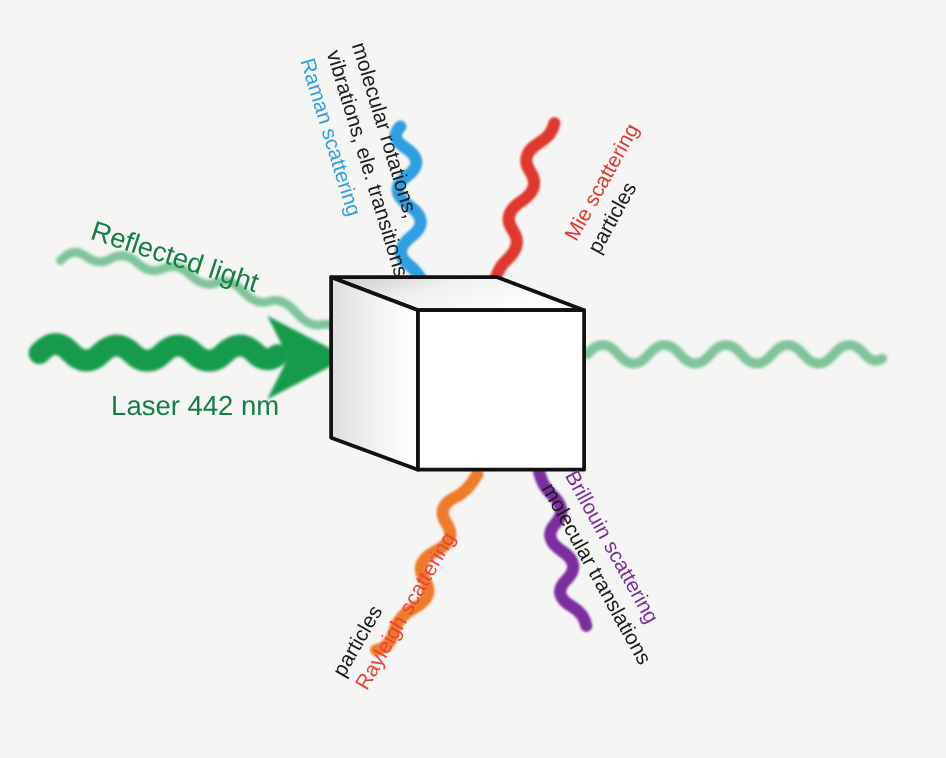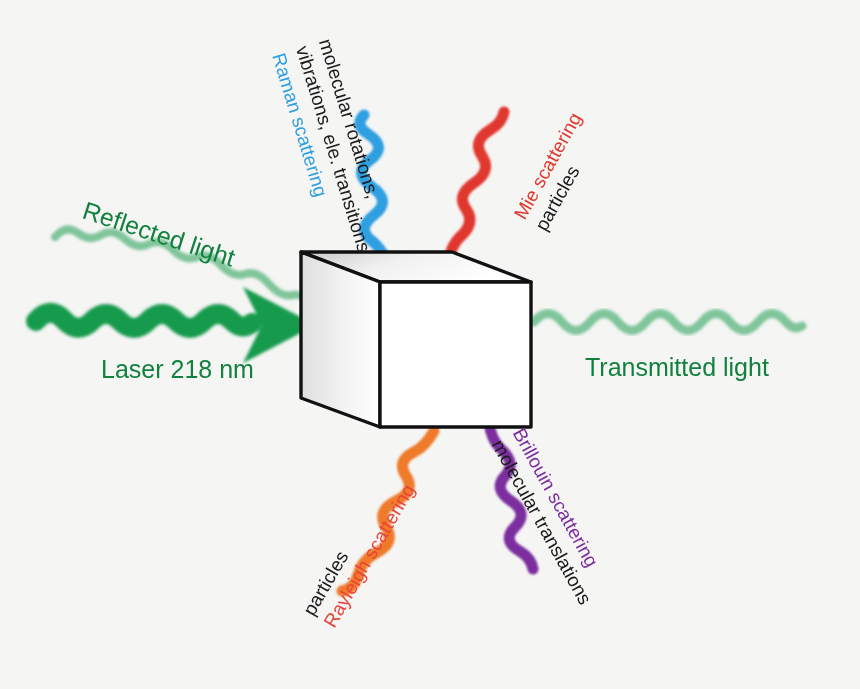--- a/index.html
+++ b/index.html
@@ -123,23 +123,22 @@
       <polygon points="301,252 452,252 531,282 380,282" fill="url(#gradTop)" stroke="#111111" stroke-width="3.4" stroke-linejoin="round"></polygon>
 
       <polygon points="301,252 380,282 380,427 301,398" fill="url(#gradSide)" stroke="#111111" stroke-width="3.4" stroke-linejoin="round"></polygon>
 
       <polygon points="380,282 531,282 531,427 380,427" fill="#ffffff" stroke="#111111" stroke-width="3.4" stroke-linejoin="round"></polygon>
     </g>
   </svg>
 
   <div class="lbl lbl-green" style="left:88px; top:196px; transform:rotate(18deg); transform-origin:left top;">Reflected light</div>
 
-  <div class="lbl lbl-green" style="left:101px; top:355px;">Laser 218 nm</div>
+  <div class="lbl lbl-green" style="left:101px; top:355px;">Laser 442 nm</div>
 
-  <div class="lbl lbl-green" style="left:585px; top:353px;">Transmitted light</div>
 
   <div class="lbl-stack" style="left:336px; top:36px; transform:rotate(73deg); transform-origin:left top;">
     <div class="t-black">molecular rotations,</div>
     <div class="t-black">vibrations, ele. transitions</div>
     <div class="t-blue">Raman scattering</div>
   </div>
 
   <div class="lbl-stack" style="left:509px; top:212px; transform:rotate(-61deg); transform-origin:left top;">
     <div class="t-red">Mie scattering</div>
     <div class="t-black">particles</div>

